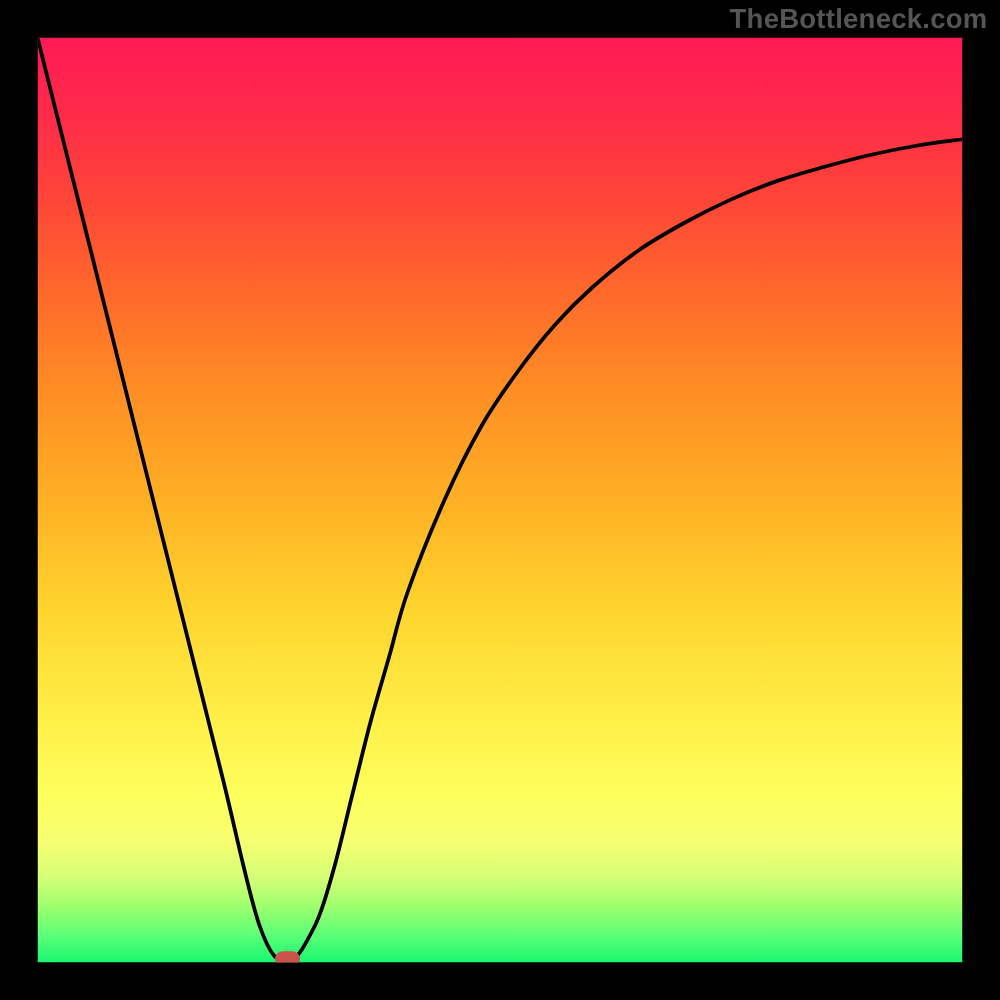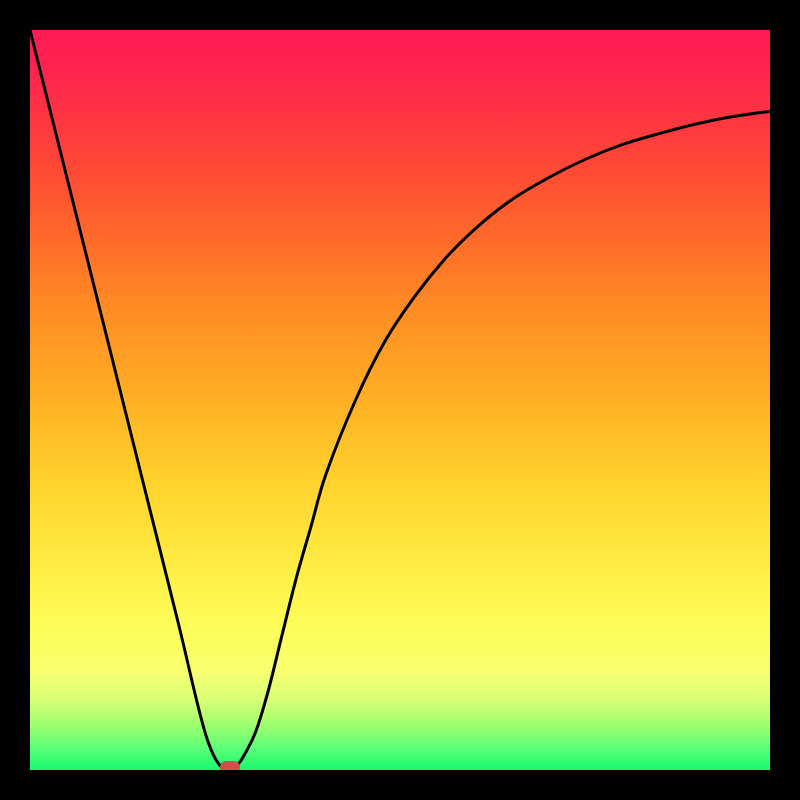--- a/index.html
+++ b/index.html
@@ -69,20 +69,21 @@
     background: #c9524a;
     border-radius: 6px;
     transform: translate(-50%, -50%);
     z-index: 5;
   }
 </style>
 </head>
 <body>
 
 <div class="frame">
+  <div class="watermark">TheBottleneck.com</div>
 
   <div class="plot-area">
     <div class="gradient"></div>
 
     <svg class="curve" viewBox="0 0 740 740" preserveAspectRatio="none">
       <path id="curve-path" fill="none" stroke="#000" stroke-width="3" stroke-linejoin="round" stroke-linecap="round" d="M 0 0 C 6.166666666666667 24.666666666666668, 24.666666666666664 98.66666666666666, 37 148 C 49.333333333333336 197.33333333333334, 61.666666666666664 246.66666666666666, 74 296 C 86.33333333333333 345.3333333333333, 98.66666666666667 394.6666666666667, 111 444 C 123.33333333333333 493.3333333333333, 136.9 547.6, 148 592 C 159.1 636.4, 168.96666666666667 685.7333333333333, 177.6 710.4 C 186.23333333333332 735.0666666666666, 192.4 740, 199.8 740 C 207.20000000000002 740, 215.83333333333334 722.7333333333333, 222 710.4 C 228.16666666666666 698.0666666666666, 231.86666666666667 683.2666666666667, 236.8 666 C 241.73333333333335 648.7333333333333, 246.66666666666669 626.5333333333333, 251.60000000000002 606.8 C 256.53333333333336 587.0666666666666, 261.46666666666664 566.1, 266.4 547.6 C 271.3333333333333 529.1, 276.26666666666665 513.0666666666666, 281.2 495.79999999999995 C 286.1333333333333 478.5333333333333, 288.6 464.96666666666664, 296 444 C 303.4 423.03333333333336, 315.73333333333335 392.2, 325.6 370 C 335.4666666666667 347.8, 345.3333333333333 328.06666666666666, 355.2 310.8 C 365.06666666666666 293.53333333333336, 374.93333333333334 279.96666666666664, 384.8 266.4 C 394.6666666666667 252.83333333333331, 404.53333333333336 240.50000000000003, 414.40000000000003 229.40000000000003 C 424.2666666666667 218.30000000000004, 432.9 209.66666666666674, 444 199.80000000000007 C 455.1 189.9333333333334, 468.6666666666667 178.8333333333333, 481 170.19999999999993 C 493.3333333333333 161.56666666666658, 505.6666666666667 154.78333333333333, 518 148 C 530.3333333333334 141.21666666666667, 542.6666666666666 135.04999999999998, 555 129.5 C 567.3333333333334 123.95, 579.6666666666666 119.01666666666671, 592 114.70000000000005 C 604.3333333333334 110.38333333333338, 616.6666666666666 107.05333333333336, 629 103.60000000000002 C 641.3333333333334 100.14666666666669, 653.6666666666666 96.81666666666668, 666 93.98000000000002 C 678.3333333333334 91.14333333333336, 690.6666666666666 88.67666666666672, 703 86.58000000000004 C 715.3333333333334 84.48333333333336, 733.8333333333334 82.26333333333332, 740 81.39999999999998"></path>
     </svg>
 
     <div id="marker" class="marker" style="left: 199.8px; top: 737px; background: rgb(201, 82, 74);"></div>
   </div>

